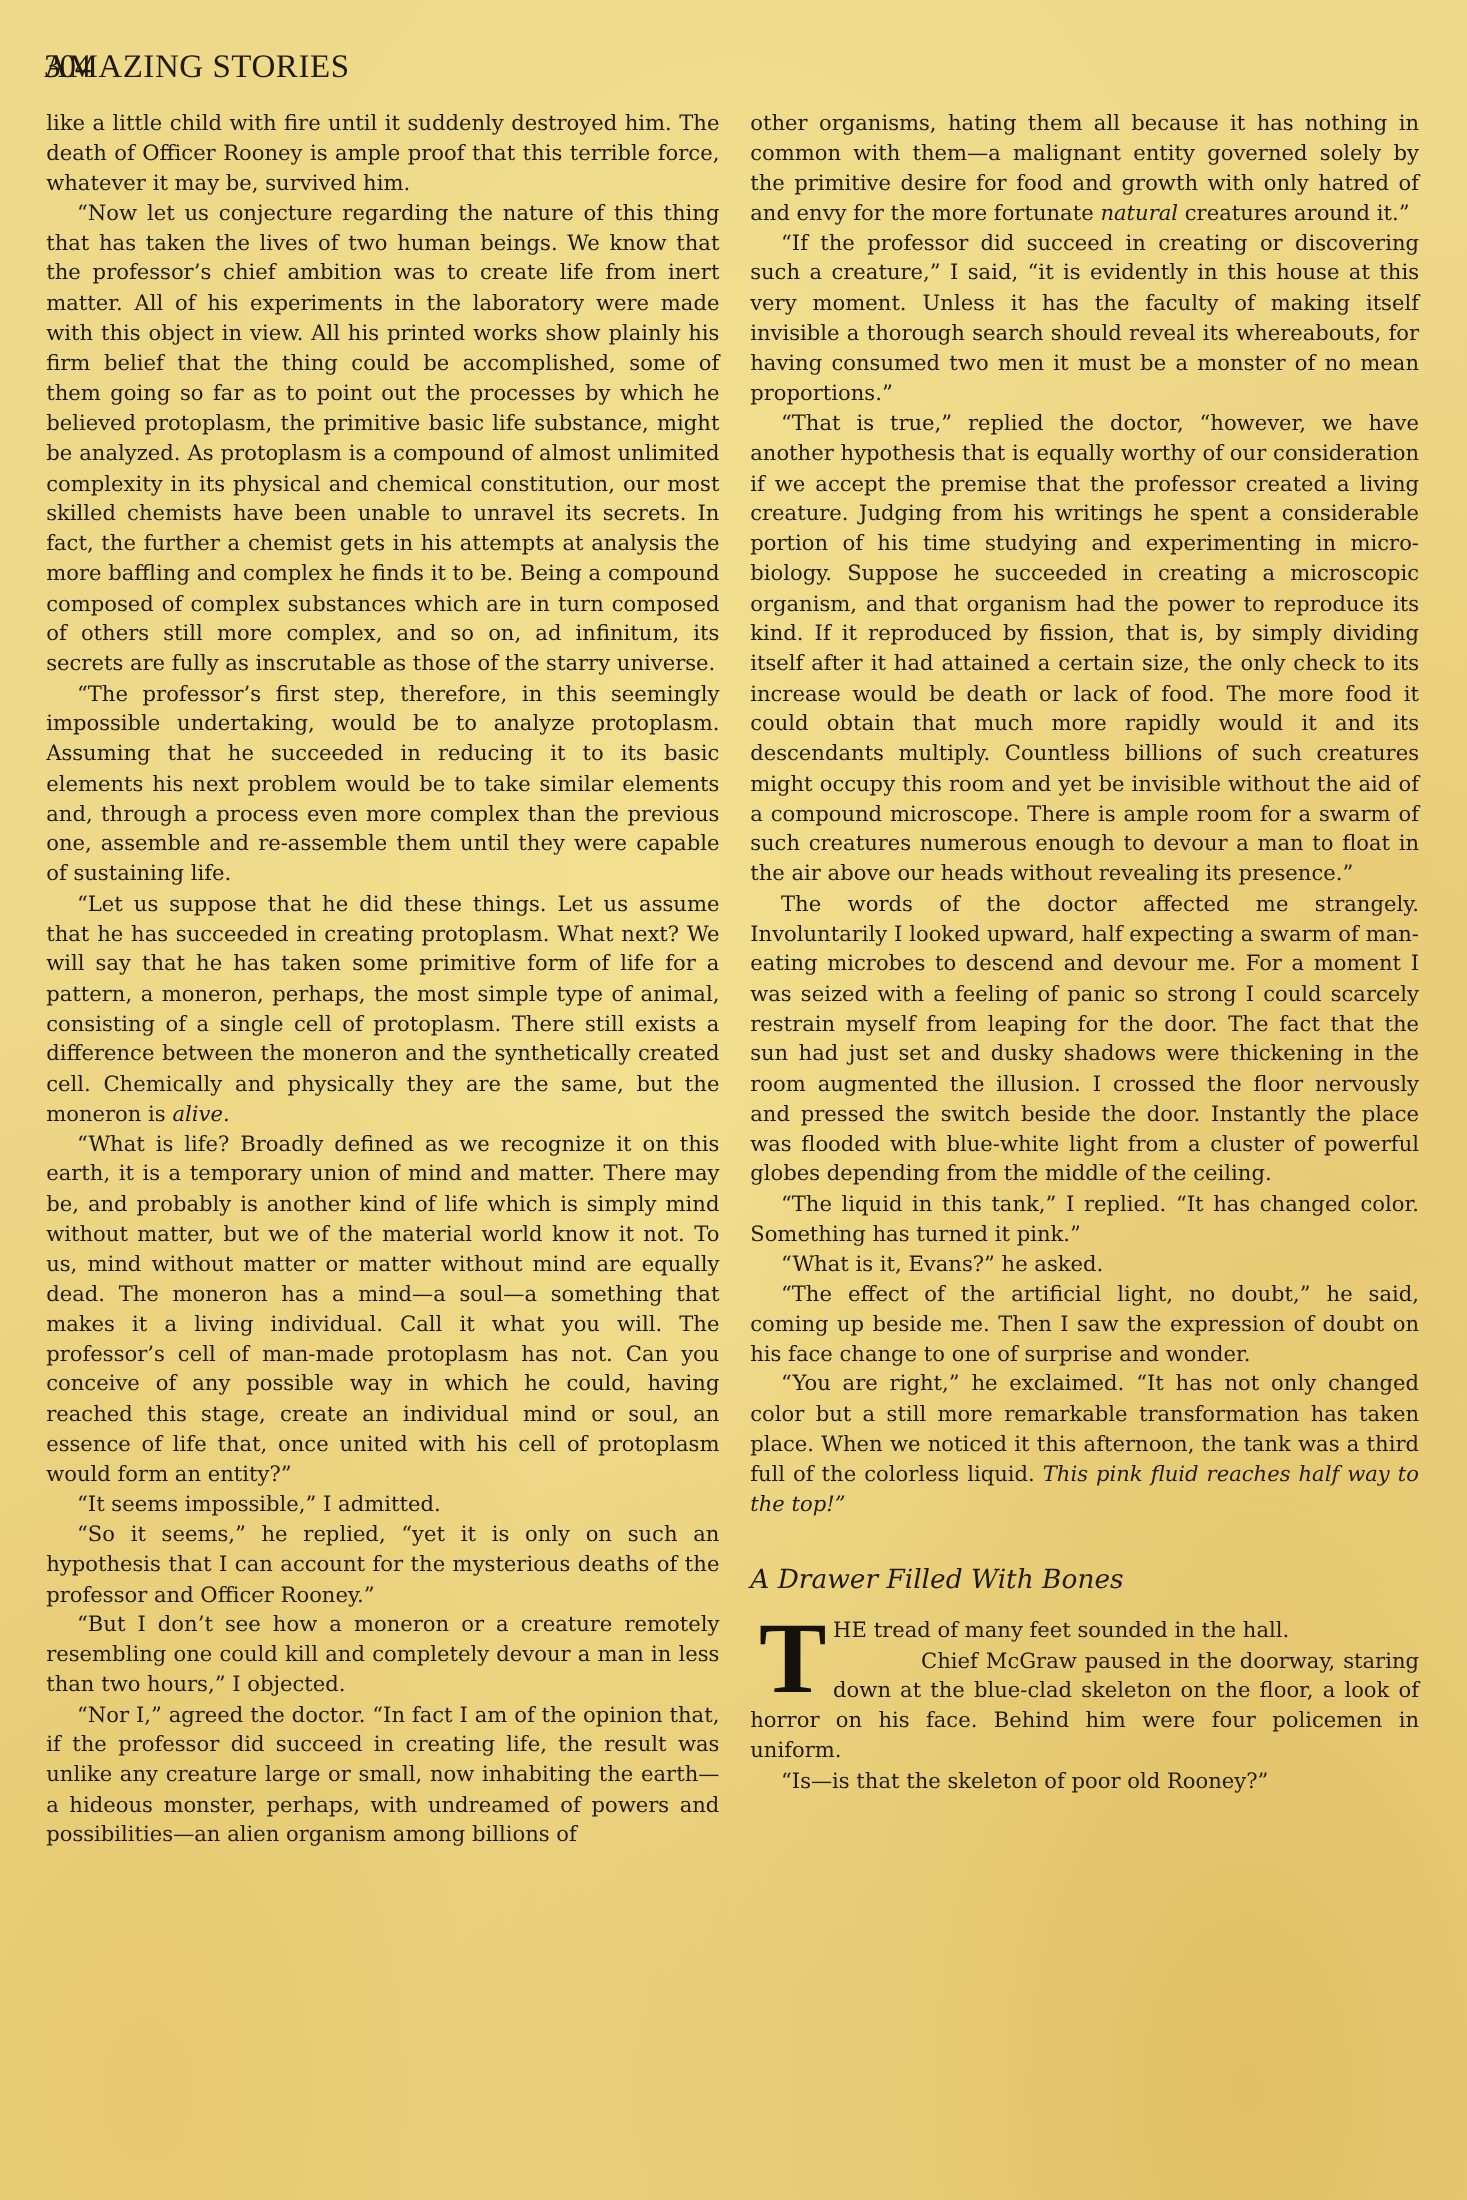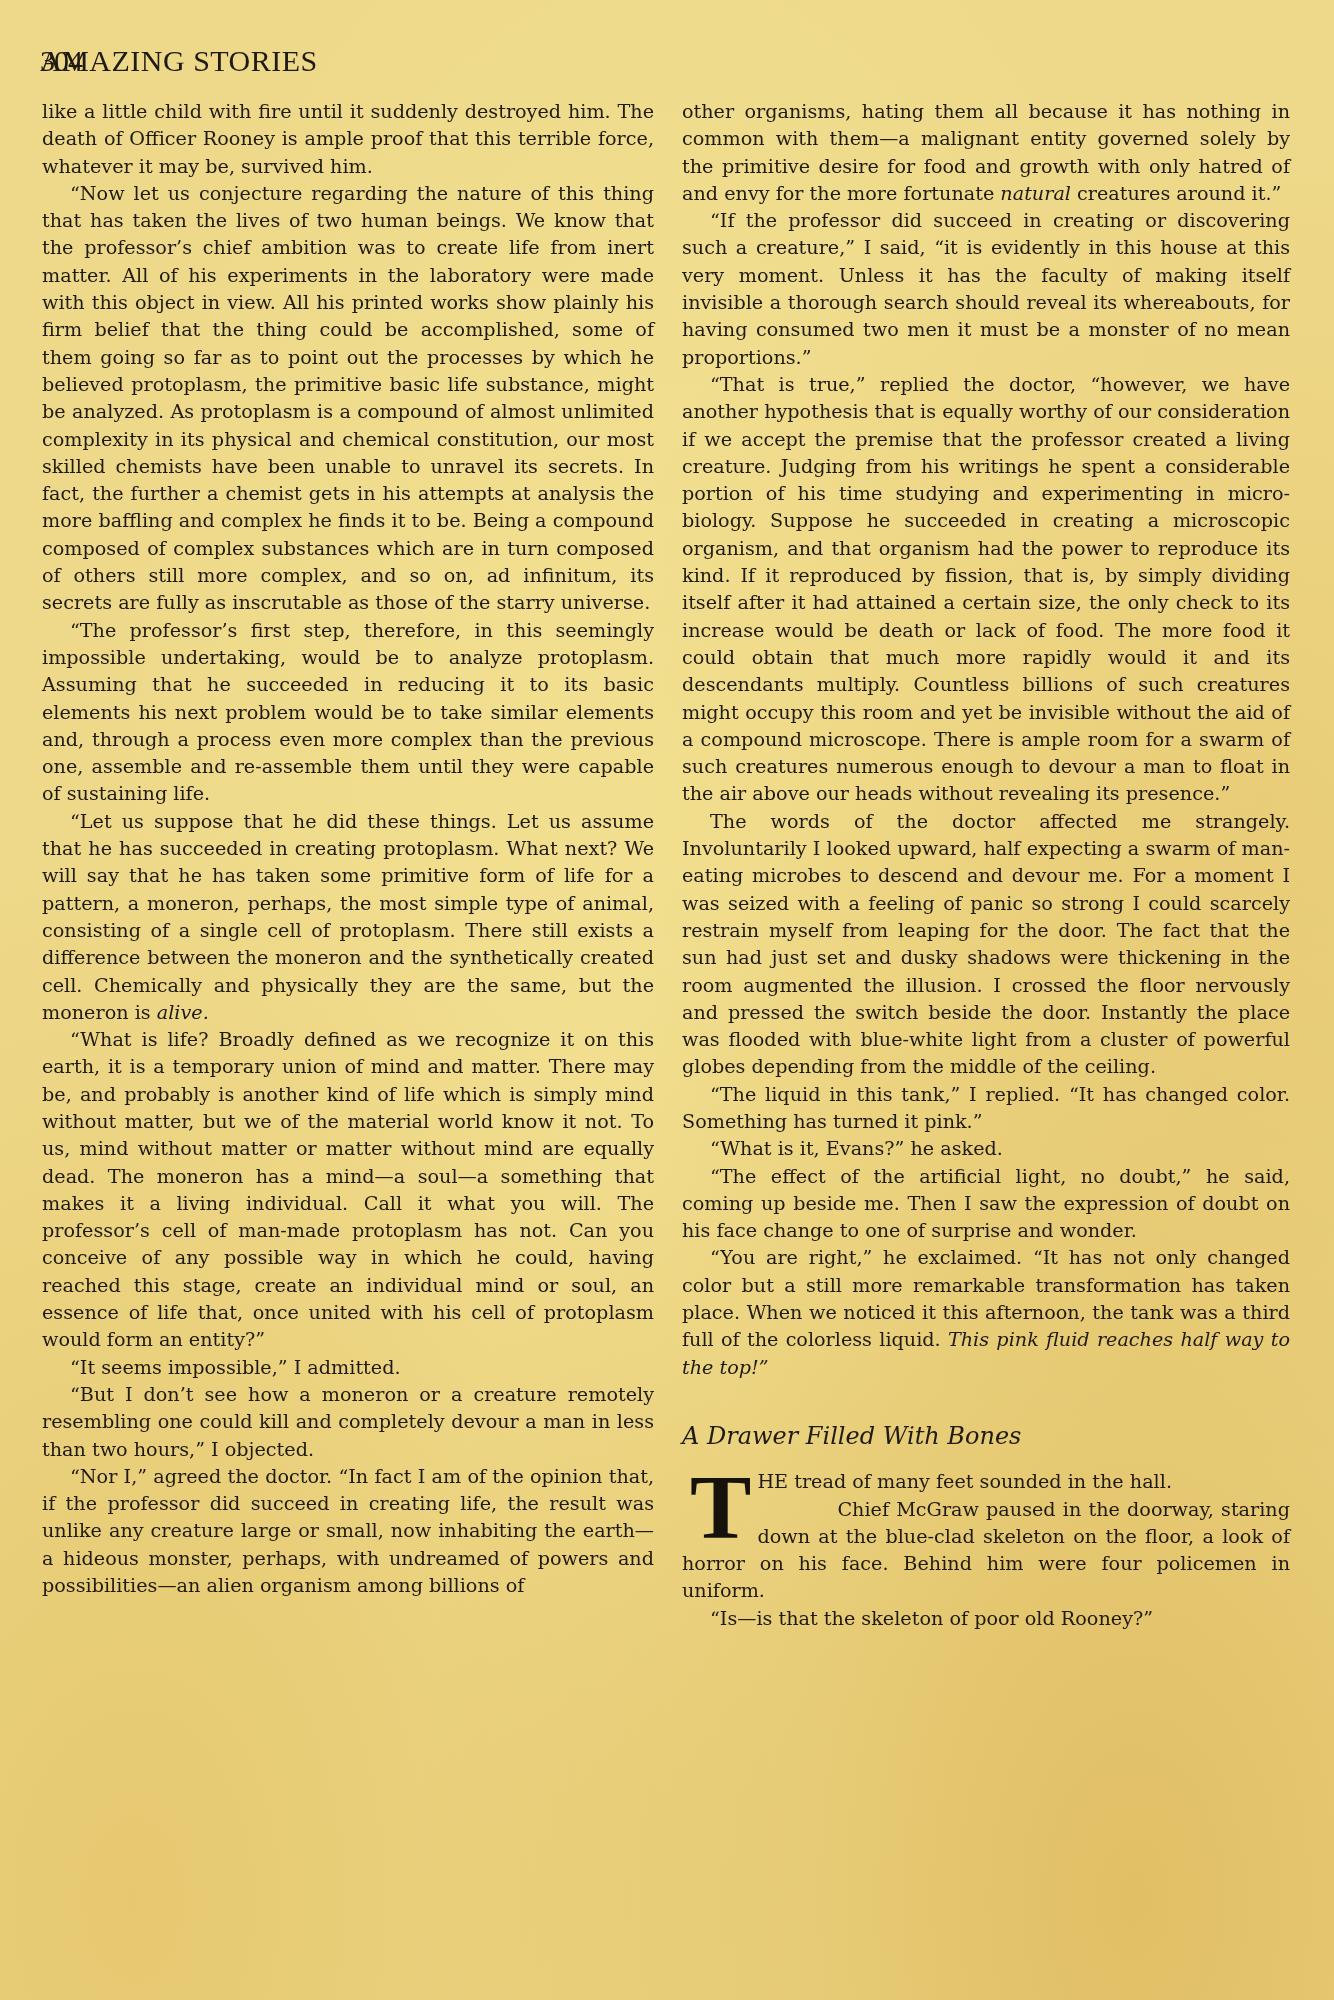--- a/index.html
+++ b/index.html
@@ -57,20 +57,21 @@
   <div class="magazine-title">AMAZING STORIES</div>
 </div>
 
 <div class="column col-left">
   <p class="noindent">like a little child with fire until it suddenly de­stroyed him. The death of Officer Rooney is ample proof that this terrible force, whatever it may be, survived him.</p>
   <p>“Now let us conjecture regarding the nature of this thing that has taken the lives of two human beings. We know that the professor’s chief ambi­tion was to create life from inert matter. All of his experiments in the laboratory were made with this object in view. All his printed works show plainly his firm belief that the thing could be accomplished, some of them going so far as to point out the pro­cesses by which he believed protoplasm, the primi­tive basic life substance, might be analyzed. As protoplasm is a compound of almost unlimited com­plexity in its physical and chemical constitution, our most skilled chemists have been unable to unravel its secrets. In fact, the further a chemist gets in his attempts at analysis the more baffling and com­plex he finds it to be. Being a compound composed of complex substances which are in turn composed of others still more complex, and so on, ad infini­tum, its secrets are fully as inscrutable as those of the starry universe.</p>
   <p>“The professor’s first step, therefore, in this seemingly impossible undertaking, would be to an­alyze protoplasm. Assuming that he succeeded in reducing it to its basic elements his next prob­lem would be to take similar elements and, through a process even more complex than the previous one, assemble and re-assemble them until they were capable of sustaining life.</p>
   <p><span>“Let us suppose that he did these things. Let us assume that he has succeeded in creating proto­plasm. What next? We will say that he has taken some primitive form of life for a pattern, a mone­ron, perhaps, the most simple type of animal, con­sisting of a single cell of protoplasm. There still exists a difference between the moneron and the synthetically created cell. Chemically and physi­cally they are the same, but the moneron is </span><em>alive.</em></p>
   <p>“What is life? Broadly defined as we recognize it on this earth, it is a temporary union of mind and matter. There may be, and probably is another kind of life which is simply mind without matter, but we of the material world know it not. To us, mind without matter or matter without mind are equally dead. The moneron has a mind—a soul—a something that makes it a living individual. Call it what you will. The professor’s cell of man-made protoplasm has not. Can you conceive of any pos­sible way in which he could, having reached this stage, create an individual mind or soul, an essence of life that, once united with his cell of protoplasm would form an entity?”</p>
   <p>“It seems impossible,” I admitted.</p>
+  <p>“So it seems,” he replied, “yet it is only on such an hypothesis that I can account for the mysterious deaths of the professor and Officer Rooney.”</p>
   <p>“But I don’t see how a moneron or a creature remotely resembling one could kill and completely devour a man in less than two hours,” I objected.</p>
   <p>“Nor I,” agreed the doctor. “In fact I am of the opinion that, if the professor did succeed in creating life, the result was unlike any creature large or small, now inhabiting the earth—a hideous monster, perhaps, with undreamed of powers and possibilities—an alien organism among billions of</p>
 </div>
 
 <div class="column col-right">
   <p class="noindent"><span>other organisms, hating them all because it has nothing in common with them—a malignant entity governed solely by the primitive desire for food and growth with only hatred of and envy for the more fortunate </span><em>natural</em><span> creatures around it.”</span></p>
   <p>“If the professor did succeed in creating or dis­covering such a creature,” I said, “it is evidently in this house at this very moment. Unless it has the faculty of making itself invisible a thorough search should reveal its whereabouts, for having consumed two men it must be a monster of no mean proportions.”</p>
   <p>“That is true,” replied the doctor, “however, we have another hypothesis that is equally worthy of our consideration if we accept the premise that the professor created a living creature. Judging from his writings he spent a considerable portion of his time studying and experimenting in micro­biology. Suppose he succeeded in creating a micro­scopic organism, and that organism had the power to reproduce its kind. If it reproduced by fission, that is, by simply dividing itself after it had at­tained a certain size, the only check to its increase would be death or lack of food. The more food it could obtain that much more rapidly would it and its descendants multiply. Countless billions of such creatures might occupy this room and yet be in­visible without the aid of a compound microscope. There is ample room for a swarm of such creatures numerous enough to devour a man to float in the air above our heads without revealing its presence.”</p>
   <p>The words of the doctor affected me strangely. Involuntarily I looked upward, half expecting a swarm of man-eating microbes to descend and de­vour me. For a moment I was seized with a feel­ing of panic so strong I could scarcely restrain my­self from leaping for the door. The fact that the sun had just set and dusky shadows were thicken­ing in the room augmented the illusion. I crossed the floor nervously and pressed the switch beside the door. Instantly the place was flooded with blue-white light from a cluster of powerful globes de­pending from the middle of the ceiling.</p>
   <p>“The liquid in this tank,” I replied. “It has changed color. Something has turned it pink.”</p>

